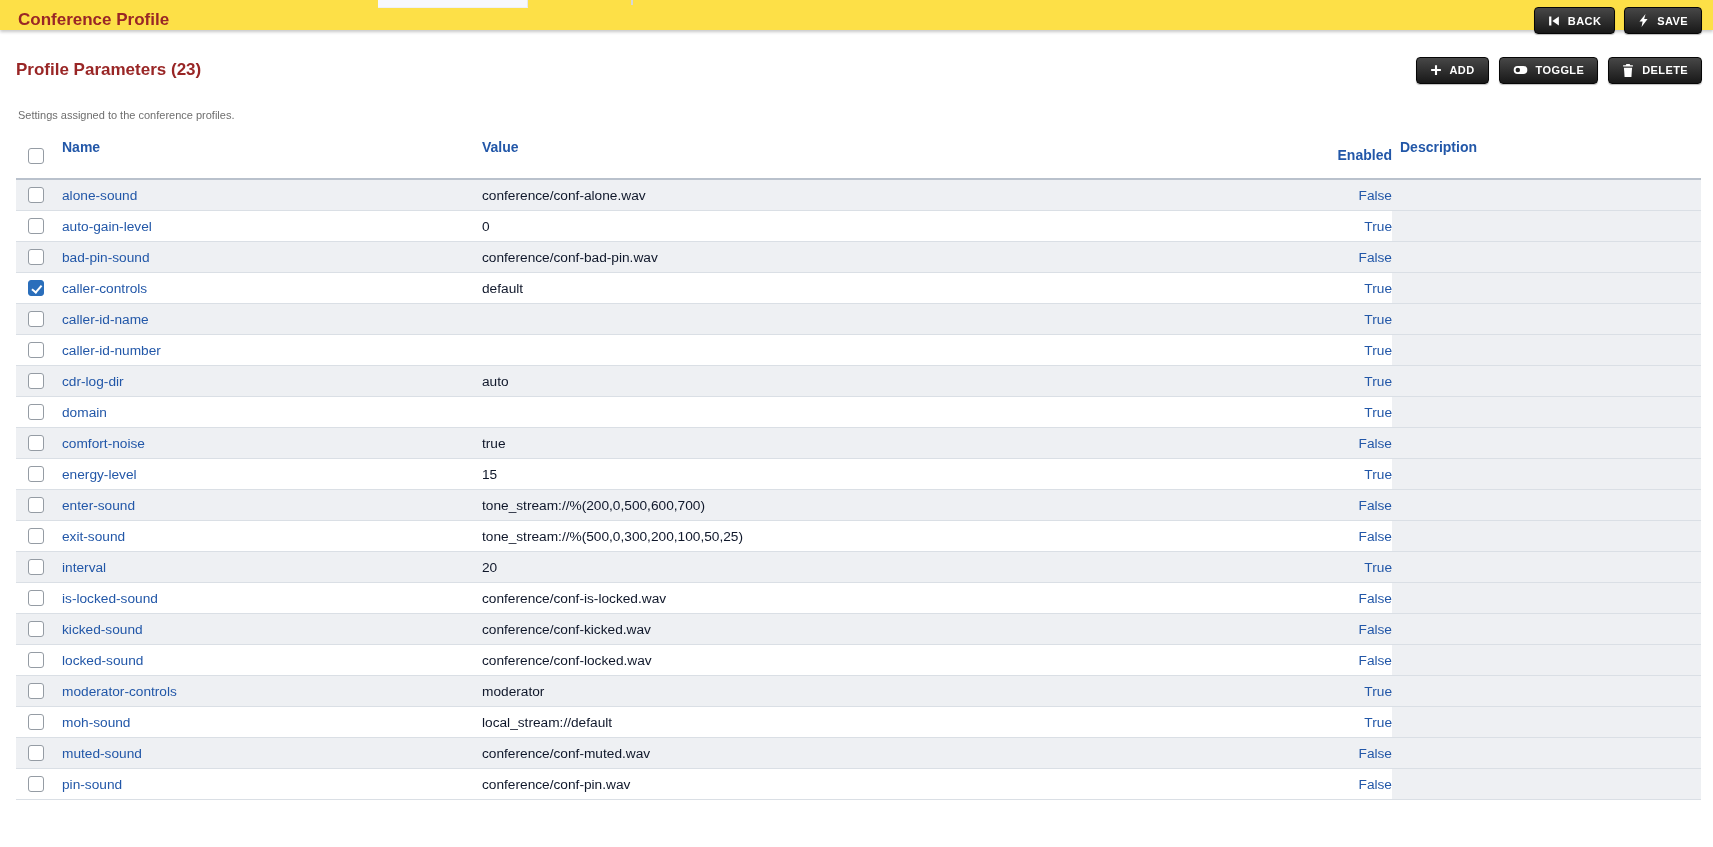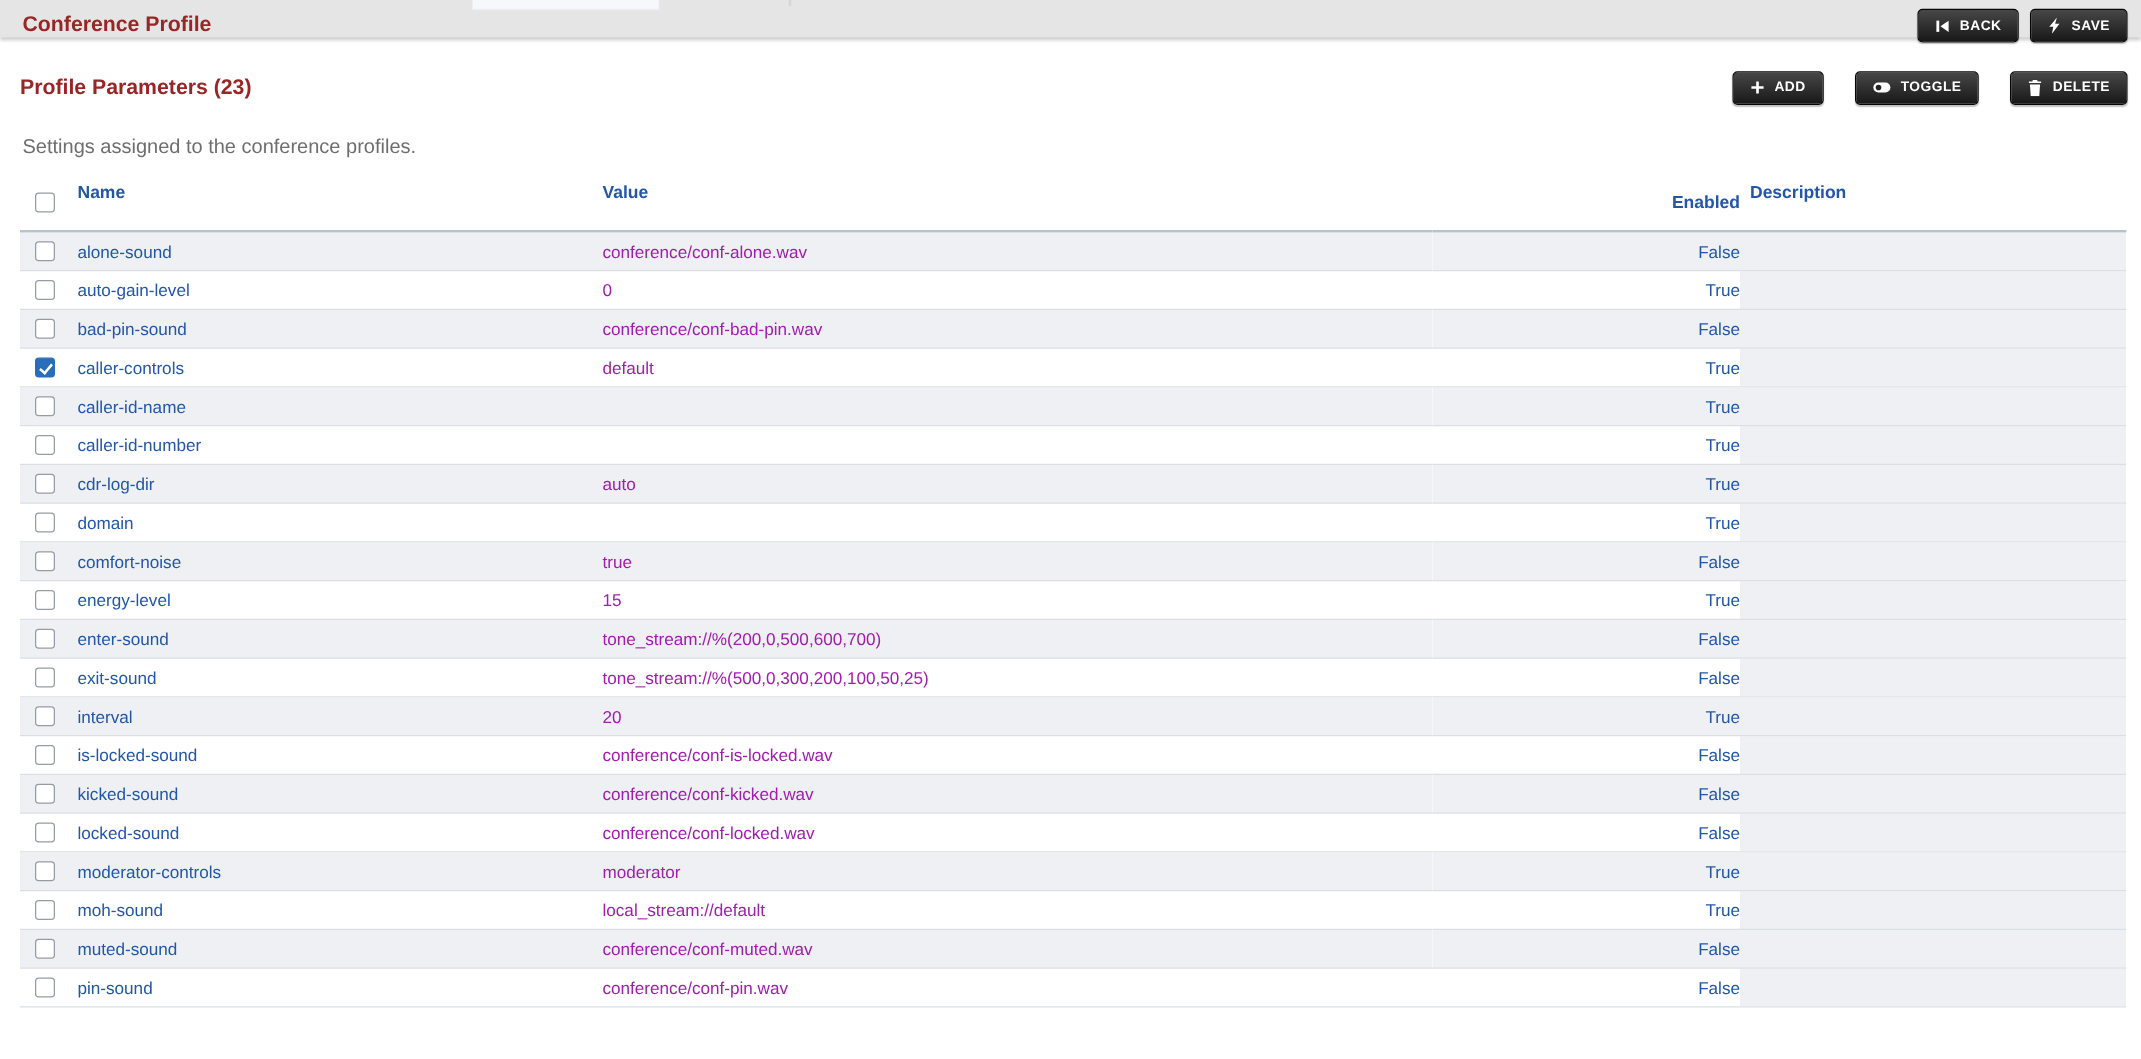--- a/index.html
+++ b/index.html
@@ -3,21 +3,21 @@
 <meta charset="utf-8">
 <style>
   html,body{margin:0;padding:0;}
   body{
     width:1713px;height:847px;overflow:hidden;background:#ffffff;
     font-family:"Liberation Sans", sans-serif;color:#1b1b1b;font-size:14px;
     position:relative;
   }
   
   .topbar{
-    position:absolute;top:0;left:0;width:1713px;height:30px;background:#e5e5e5;
+    position:absolute;top:0;left:0;width:1713px;height:30px;background:#fde047;
     box-shadow:0 2px 3px rgba(0,0,0,0.22);z-index:5;
   }
   .page-title{
     position:absolute;left:18px;top:0;line-height:40px;
     font-size:17px;font-weight:bold;color:#992626;
   }
   .topbar-buttons{position:absolute;right:11px;top:7px;display:flex;gap:9px;padding-left:32px;}
   
   .scroll-artifact{
     position:absolute;left:378px;top:0;width:149px;height:7px;
@@ -33,22 +33,22 @@
     cursor:pointer;box-shadow:0 1px 1px rgba(0,0,0,.25);
   }
   .btn svg{display:block;}
   
   .content{position:absolute;top:40px;left:0;width:1713px;padding:0;}
   .section-header{
     display:flex;justify-content:space-between;align-items:center;
     margin:15px 11px 0 16px;height:30px;
   }
   .section-title{font-size:17px;font-weight:bold;color:#992626;}
-  .section-buttons{display:flex;gap:25px;}
-  .subtitle{margin:24px 16px 0 18px;color:#6e6e6e;font-size:16px;}
+  .section-buttons{display:flex;gap:10px;}
+  .subtitle{margin:24px 16px 0 18px;color:#6e6e6e;font-size:11px;}
   
   table.params{
     border-collapse:collapse;table-layout:fixed;
     margin:11px 12px 0 16px;width:1685px;
   }
   col.c-check{width:44px;} col.c-name{width:420px;} col.c-value{width:666px;}
   col.c-enabled{width:246px;} col.c-desc{width:309px;}
   th{
     text-align:left;color:#2257a8;font-size:14px;font-weight:bold;
     height:30px;padding:0 8px 16px 2px;border-bottom:2px solid #b9c1cc;
@@ -56,21 +56,21 @@
   th.check-col,td.check-col{padding:0 0 0 12px;}
   th.enabled-col,td.enabled-col{text-align:right;padding:0;}
   th.desc-col,td.desc-col{padding-left:8px;}
   td{
     height:30px;padding:0 8px 0 2px;border-bottom:1px solid #dadfe5;
     font-size:13.7px;white-space:nowrap;overflow:hidden;
   }
   tbody tr:nth-child(odd) td{background:#eef0f3;}
   td.desc-col{background:#eef0f3;}
   a.name-link,a.enabled-link{color:#2257a8;text-decoration:none;cursor:pointer;}
-  td.value-col{color:#a21caf;}
+  td.value-col{color:#0f172a;}
   
   input.cb{
     appearance:none;-webkit-appearance:none;width:16px;height:16px;margin:0;
     border:1.5px solid #959ca4;border-radius:3px;background:#fff;cursor:pointer;
     vertical-align:middle;position:relative;display:inline-block;
   }
   input.cb:checked{background:#2a6ebb;border-color:#2a6ebb;}
   input.cb:checked::after{
     content:"";position:absolute;left:4.6px;top:1.4px;width:3.6px;height:7.6px;
     border:solid #fff;border-width:0 2px 2px 0;transform:rotate(40deg);

